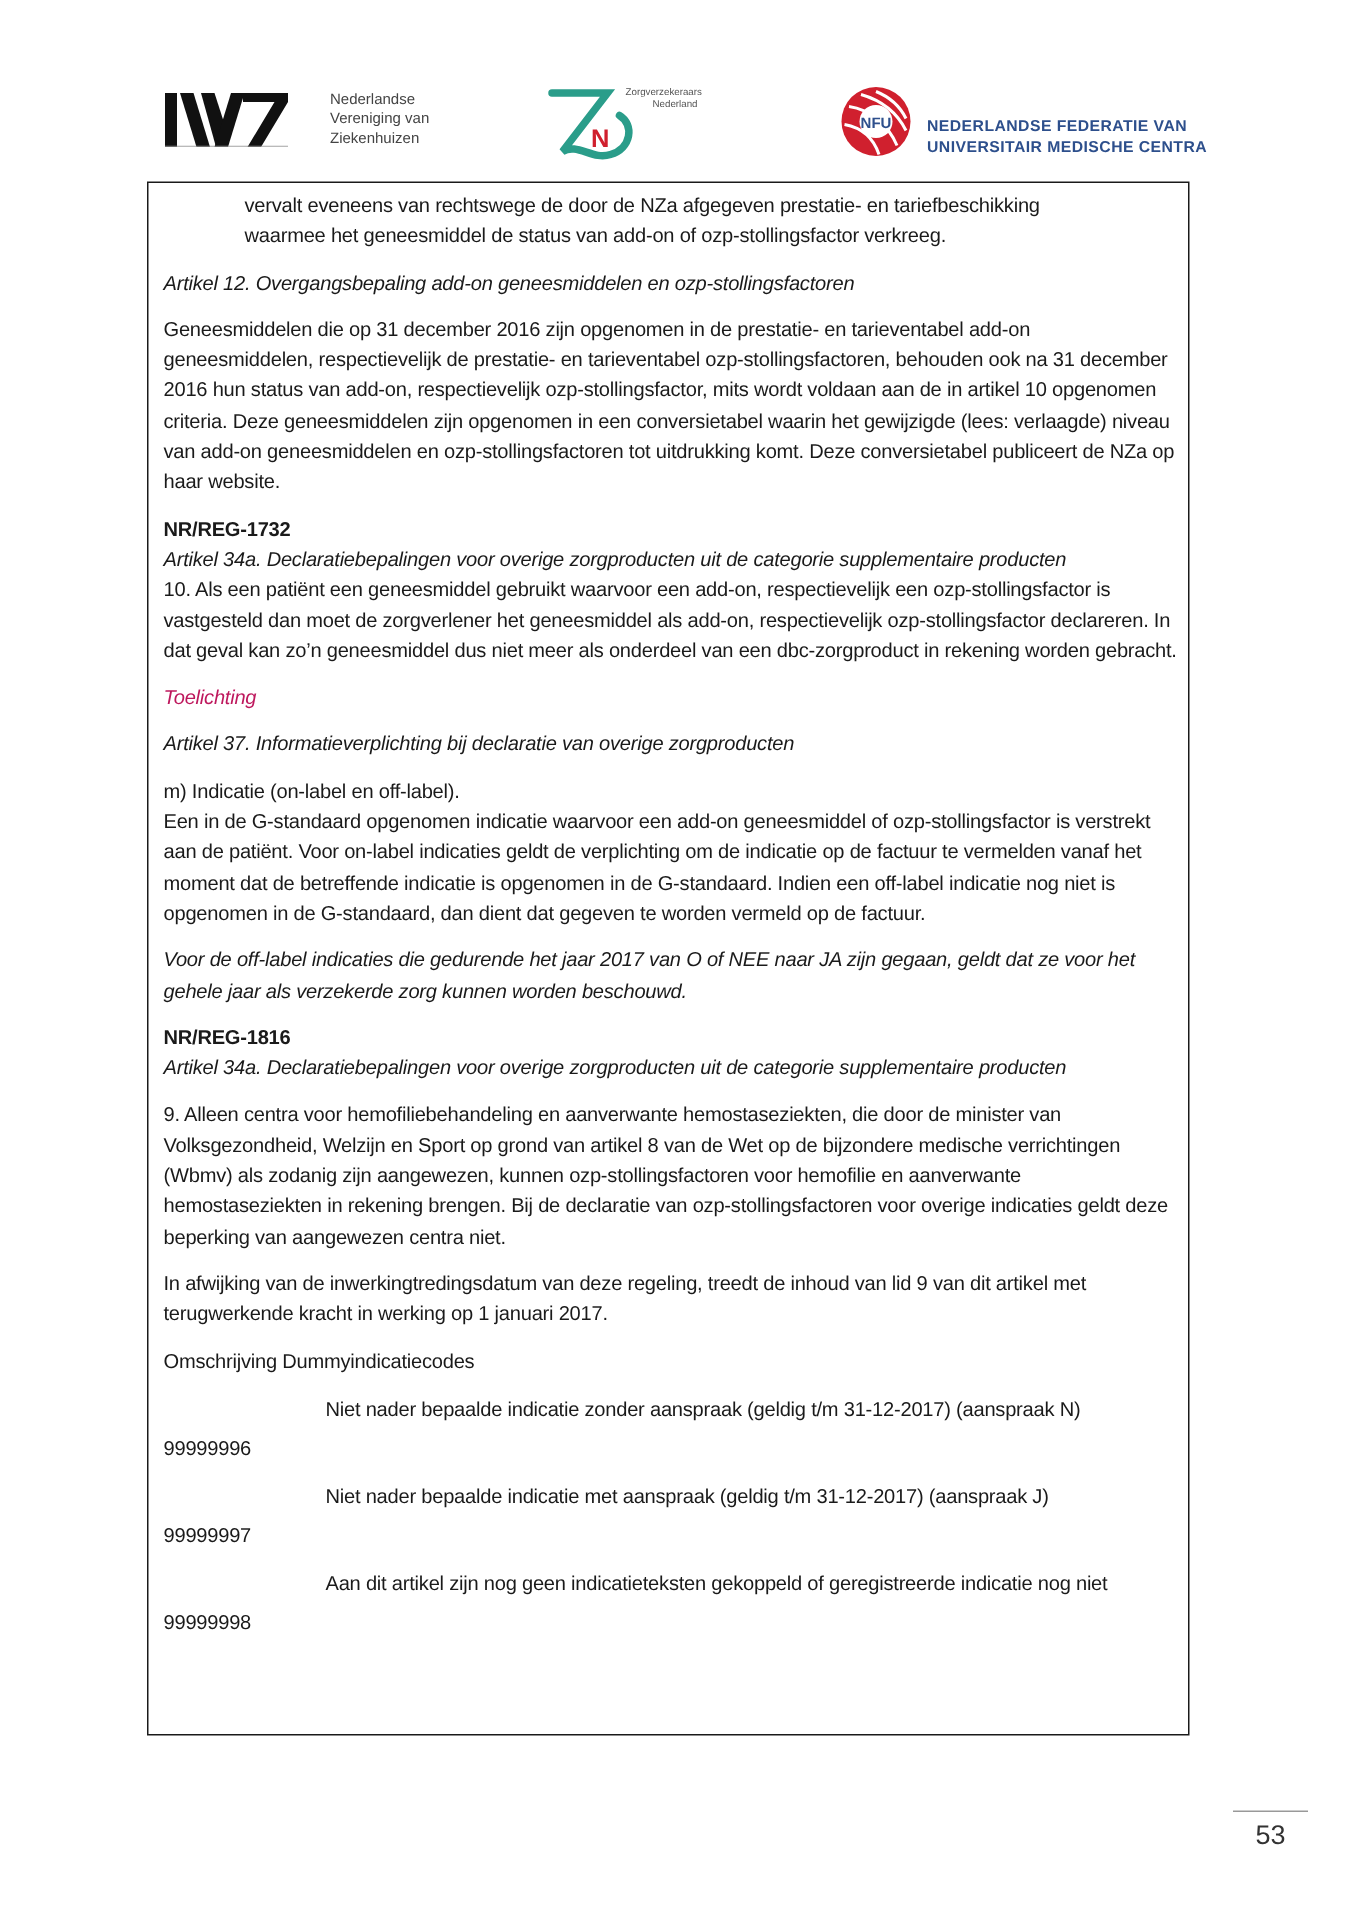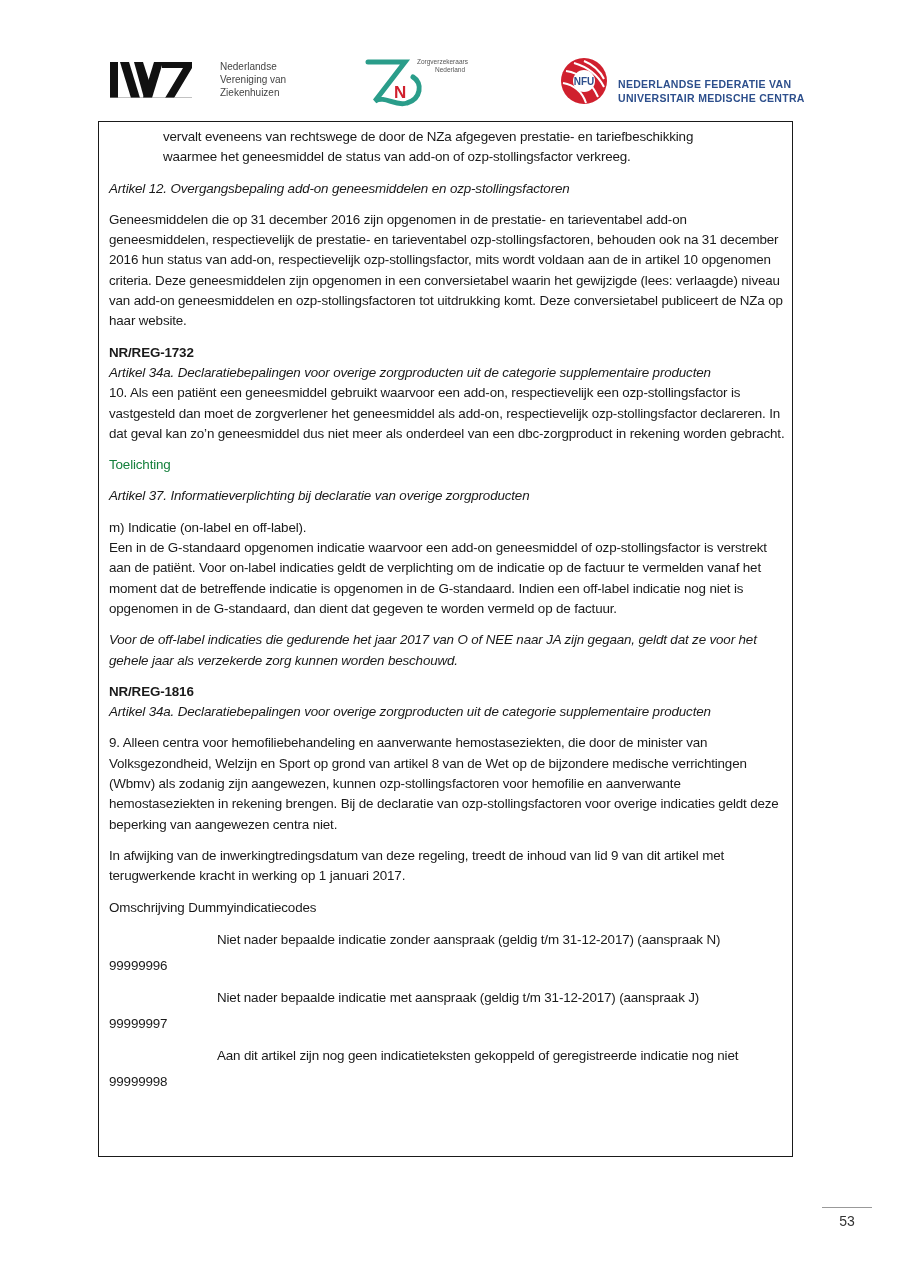--- a/index.html
+++ b/index.html
@@ -19,29 +19,29 @@
   
   .box { position:absolute; left:98px; top:121px; width:693px; height:1034px;
          border:1.5px solid #1a1a1a; box-sizing:content-box; }
   .content { position:absolute; left:10px; top:5px; width:676px;
              font-size:13.4px; line-height:20.3px; letter-spacing:-0.15px; }
   .content p { margin:0; }
   .indent { padding-left:54px; }
   .gap { height:11px; }
   .heading { font-weight:normal;font-style:italic; }
   .reg { font-weight:bold; }
-  .teal { color:#15803d; }
+  .teal { color:#be185d; font-style:italic; }
   .ital { font-style:italic; }
   .code-row { display:flex; }
   .code { width:108px; flex:none;margin-top:26px; }
   .row-gap { height:12px; }
 
   
   .footer-line { position:absolute; left:822px; top:1207px; width:50px; border-top:1px solid #999; }
-  .page-num { position:absolute; left:822px; top:1213px; width:50px; text-align:center; font-size:14px; color:#333; }
+  .page-num { position:absolute; left:822px; top:1213px; width:50px; text-align:center; font-size:18px; color:#333; }
 </style>
 </head>
 <body>
 
 <div class="header">
   <div class="logo-nvz">
     <svg class="nvz-mark" viewBox="0 0 82 36" width="82" height="36">
       <polygon points="0,0 8,0 8,36 0,36" fill="#111"></polygon>
       <polygon points="10,0 19,0 30,36 21,36" fill="#111"></polygon>
       <polygon points="24,0 33,0 42,28 38,36 34,36" fill="#111"></polygon>

